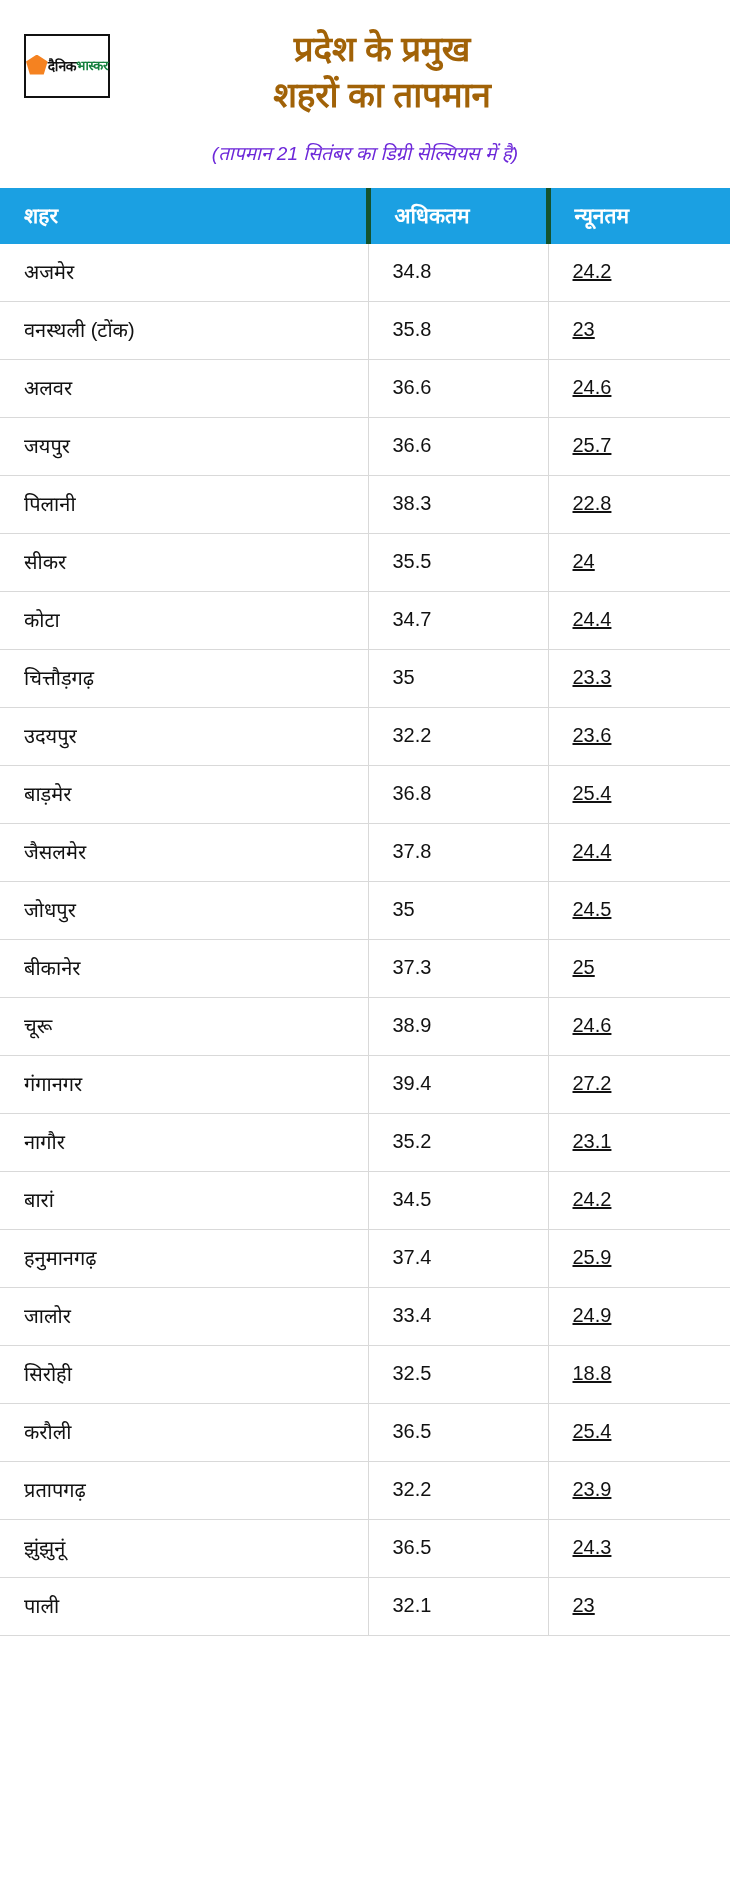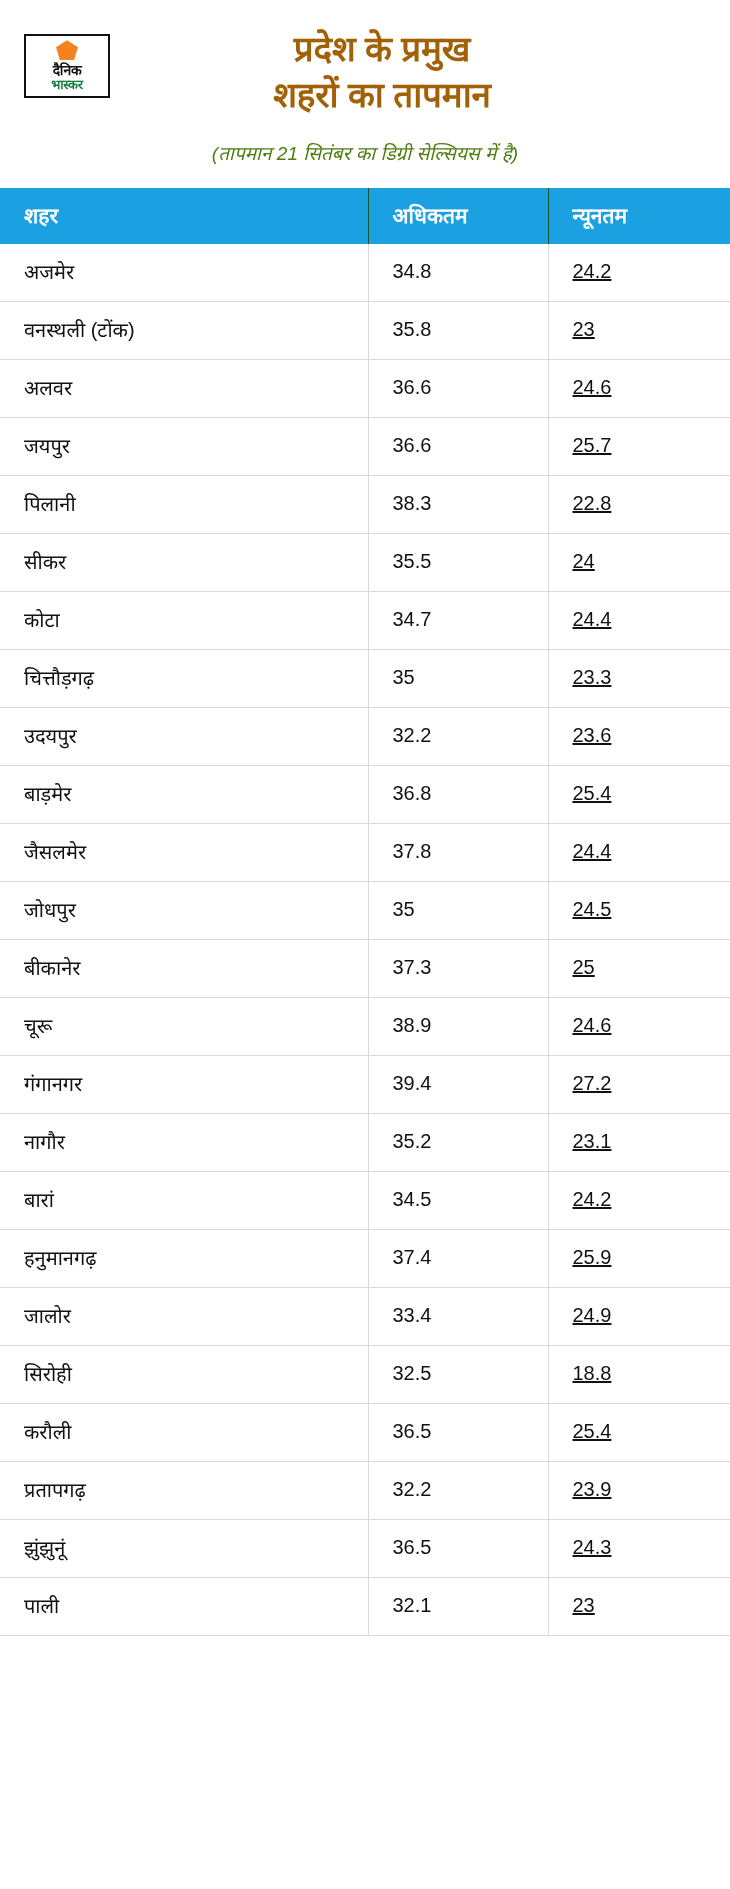--- a/index.html
+++ b/index.html
@@ -29,21 +29,21 @@
   .logo {
     position: absolute;
     left: 24px;
     top: 34px;
     width: 86px;
     height: 64px;
     border: 2px solid #111111;
     box-sizing: border-box;
     background: #ffffff;
     display: flex;
-    flex-direction: column;
+    flex-direction: row;
     align-items: center;
     justify-content: center;
     line-height: 1.05;
   }
   .logo .logo-mark {
     width: 22px;
     height: 20px;
     background: #f58220;
     margin-bottom: 3px;
     clip-path: polygon(50% 0%, 100% 35%, 82% 100%, 18% 100%, 0% 35%);
@@ -67,42 +67,42 @@
     font-weight: bold;
     color: #a16207;
     margin: 0 0 0 34px;
     padding: 4px 0 0 0;
     letter-spacing: -0.2px;
   }
   .subtitle {
     text-align: center;
     font-size: 19px;
     font-style: italic;
-    color: #4d7c0f;
+    color: #6d28d9;
     margin: 22px 0 16px 0;
   }
 
   
   table.temp-table {
     width: 730px;
     border-collapse: collapse;
     table-layout: fixed;
   }
   table.temp-table col.c-city  { width: 368px; }
   table.temp-table col.c-max   { width: 180px; }
   table.temp-table col.c-min   { width: 182px; }
 
   table.temp-table thead th {
     background: #1ba0e2;
     color: #ffffff;
     font-size: 21px;
     font-weight: bold;
     text-align: left;
     padding: 13px 0 15px 24px;
-    border-right: 1px solid #14532d;
+    border-right: 5px solid #14532d;
     box-sizing: border-box;
     height: 52px;
     vertical-align: middle;
   }
   table.temp-table thead th:last-child { border-right: none; }
 
   table.temp-table tbody td {
     font-size: 20px;
     color: #111111;
     text-align: left;

